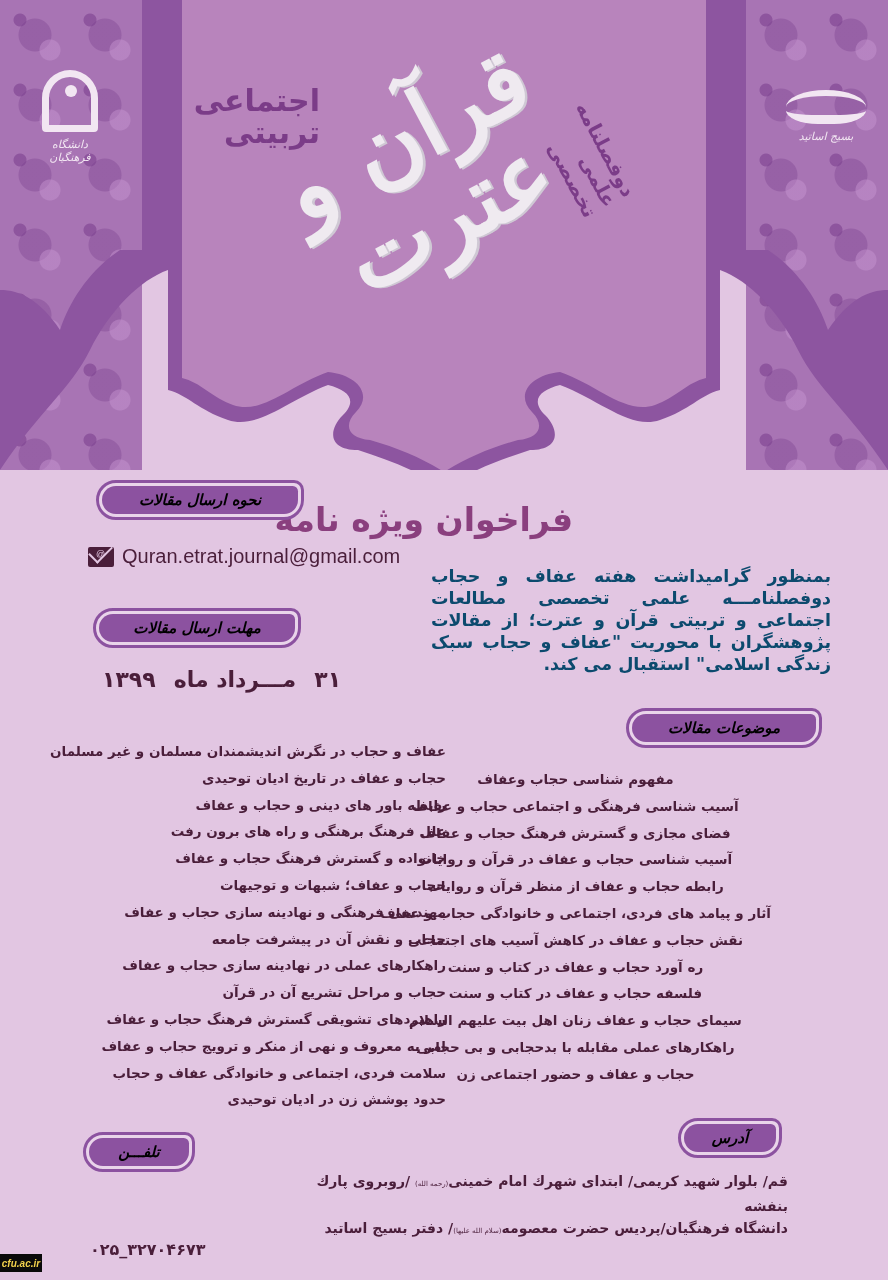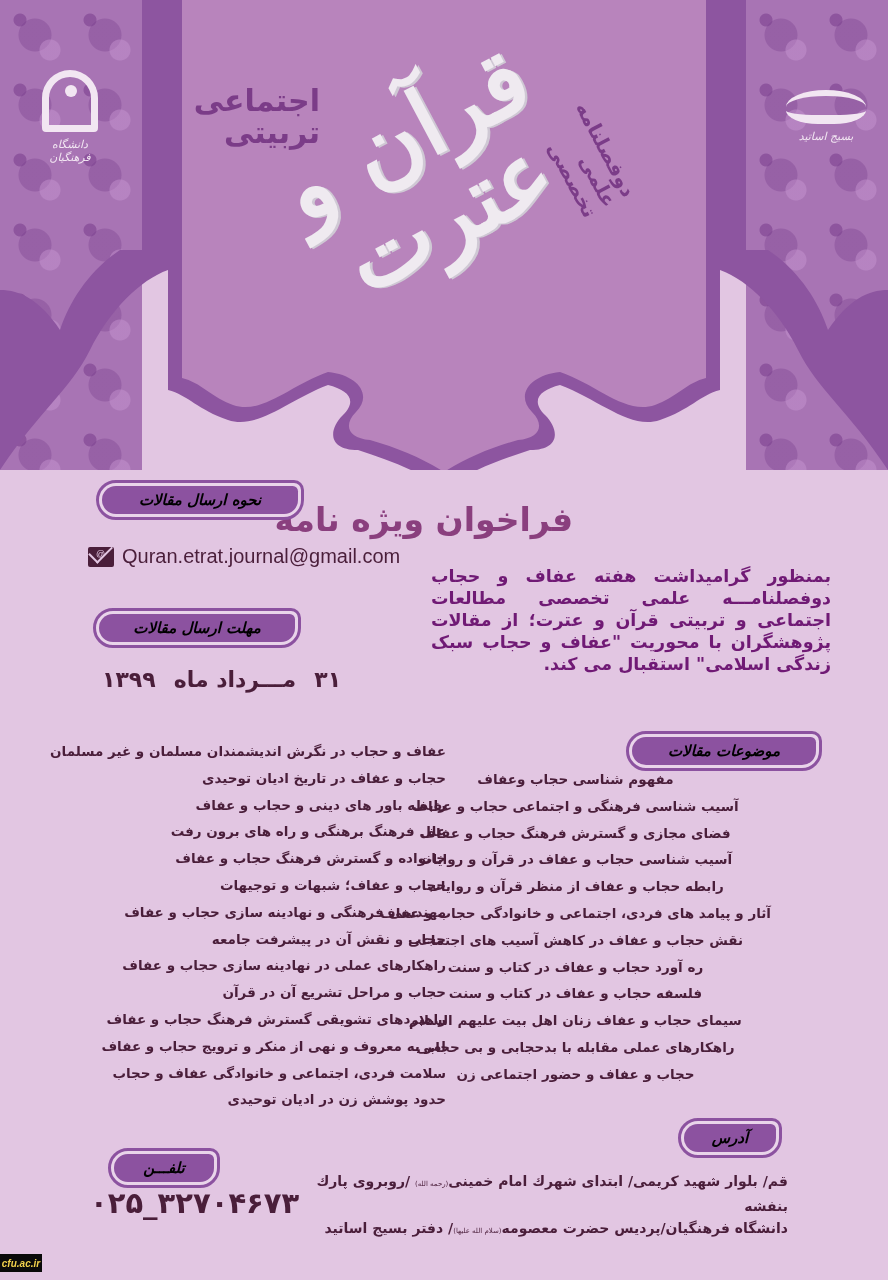--- a/index.html
+++ b/index.html
@@ -71,21 +71,21 @@
     color: #000000; font-weight: bold; font-style: italic; font-size: 15px;
     display:flex; align-items:center; justify-content:center; direction: rtl;
   }
 
   .heading-main {
     position:absolute; right:315px; top:500px; width: 330px;
     font-size:33px; font-weight:bold; color:#8a3f7e; direction: rtl; text-align: right;
   }
   .intro {
     position:absolute; right:57px; top:565px; width:400px;
-    font-size:17.5px; font-weight:bold; color:#701a75; line-height:22px; direction: rtl; text-align: justify;
+    font-size:17.5px; font-weight:bold; color:#0c4a6e; line-height:22px; direction: rtl; text-align: justify;
     text-align-last: right;
   }
 
   .email {
     position:absolute; left:88px; top:545px; display:flex; align-items:center; gap:8px;
     font-family: "Liberation Sans", sans-serif; font-size:20px; color:#4a1e3a;
   }
   .email-icon {
     width:26px; height:20px; background:#4a1e3a; border-radius:2px; position:relative;
   }
@@ -110,21 +110,21 @@
   .list-right { right: 117px; top: 766px; text-align: center; }
   .list-left { right: 442px; top: 738px; margin-left: 21px; }
 
   .address {
     position:absolute; right:100px; top:1170px; width: 500px; direction: rtl; text-align: right;
     font-size:14px; font-weight:bold; color:#4a1e3a; line-height: 22px;
   }
   .address small { font-size: 7px; font-weight: normal; }
 
   .phone {
-    position:absolute; left:90px; top:1186px; font-size:29px; font-weight:bold; color:#4a1e3a;
+    position:absolute; left:90px; top:1240px; font-size:16px; font-weight:bold; color:#4a1e3a;
     font-family: "DejaVu Sans", sans-serif; letter-spacing: 1px; direction: ltr;
   }
 
   .watermark {
     position:absolute; left:0; top:1254px; width:42px; height:18px; background:#0a0a0a;
     color:#f2d24c; font-size:10px; font-weight:bold; font-style: italic;
     display:flex; align-items:center; justify-content:center; font-family:"Liberation Sans", sans-serif;
   }
 </style>
 </head>
@@ -180,21 +180,21 @@
 
   <div class="pill" style="left:93px; top:608px; width:208px;">
     <div class="pill-inner">مهلت ارسال مقالات</div>
   </div>
   <div class="deadline">
     <span>۳۱</span>
     <span>مـــرداد ماه</span>
     <span>۱۳۹۹</span>
   </div>
 
-  <div class="pill" style="left:626px; top:708px; width:196px;margin-top:23px;">
+  <div class="pill" style="left:626px; top:708px; width:196px;">
     <div class="pill-inner">موضوعات مقالات</div>
   </div>
 
   <ul class="list list-right">
     <li>مفهوم شناسی حجاب وعفاف</li>
     <li>آسیب شناسی فرهنگی و اجتماعی حجاب و عفاف</li>
     <li>فضای مجازی و گسترش فرهنگ حجاب و عفاف</li>
     <li>آسیب شناسی حجاب و عفاف در قرآن و روایات</li>
     <li>رابطه حجاب و عفاف از منظر قرآن و روایات</li>
     <li>آثار و پیامد های فردی، اجتماعی و خانوادگی حجاب و عفاف</li>
@@ -228,19 +228,19 @@
   </div>
   <div class="address">
     <div>
       <span>قم/ بلوار شهید کریمی/ ابتدای شهرك امام خمینی</span><small>(رحمه الله)</small><span> /روبروی پارك بنفشه</span>
     </div>
     <div>
       <span>دانشگاه فرهنگیان/پردیس حضرت معصومه</span><small>(سلام الله علیها)</small><span>/ دفتر بسیج اساتید</span>
     </div>
   </div>
 
-  <div class="pill" style="left:108px; top:1132px; width:112px;margin-top:16px;">
+  <div class="pill" style="left:83px; top:1132px; width:112px;">
     <div class="pill-inner">تلفـــن</div>
   </div>
   <div class="phone">۰۲۵_۳۲۷۰۴۶۷۳</div>
 
   <div class="watermark">cfu.ac.ir</div>
 </div>
 
 </body></html>

